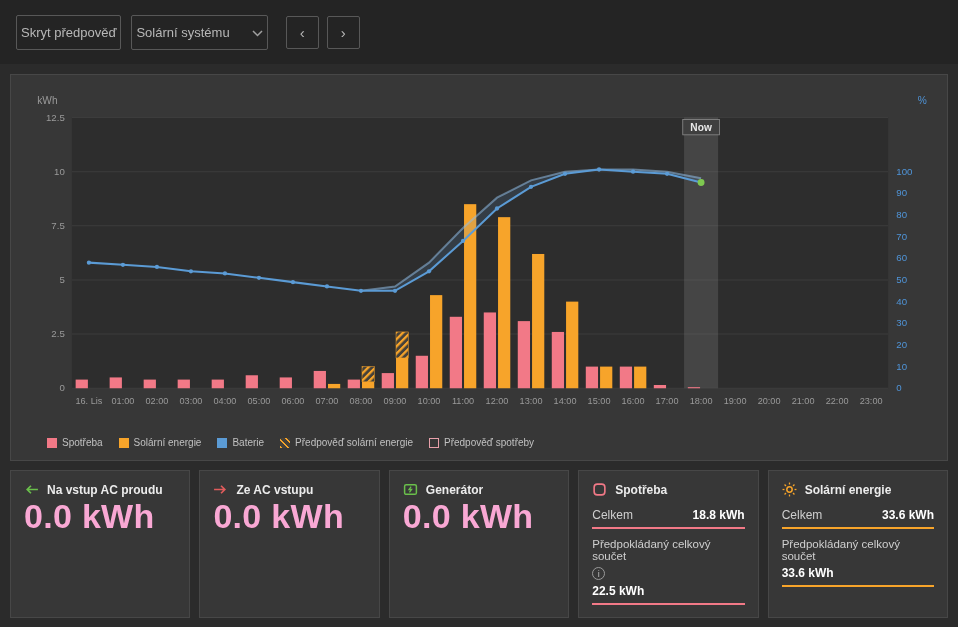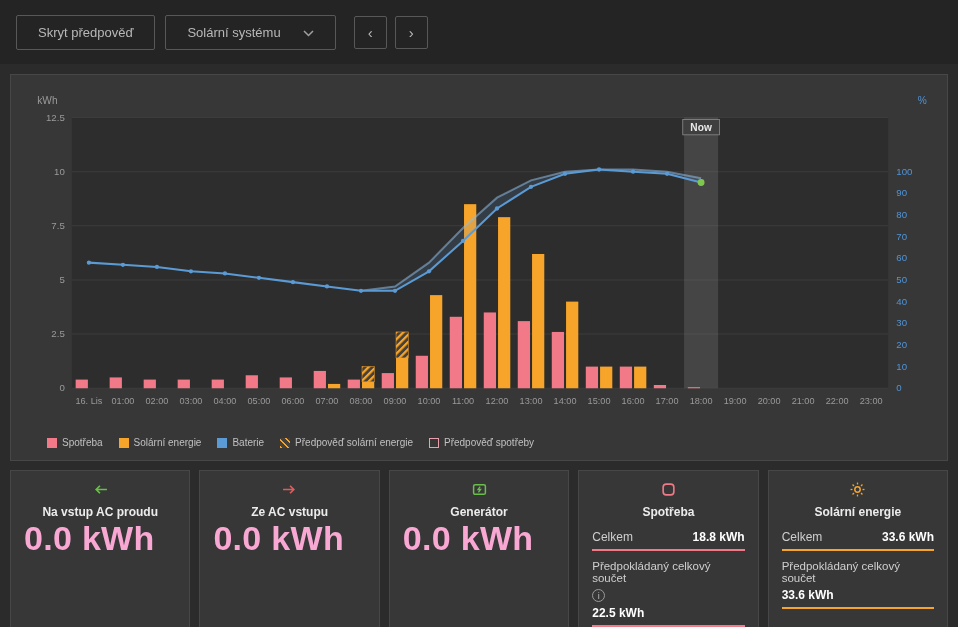--- a/index.html
+++ b/index.html
@@ -13,38 +13,38 @@
   
   .topbar {
     height:64px; background:#242424;
     display:flex; align-items:center; justify-content:space-between;
     padding:0 16px;
   }
   .topbar h1 { margin:0; font-size:21px; font-weight:400; color:#f2f2f2; letter-spacing:.2px; }
   .controls { display:flex; align-items:center; gap:10px; }
   .btn {
     background:transparent; border:1px solid #585858; color:#b8b8b8;
-    font-size:13px; padding:9px 21px; border-radius:2px; cursor:pointer;
+    font-size:13px; padding:9px 4px; border-radius:2px; cursor:pointer;
     font-family:"Liberation Sans", sans-serif; display:flex; align-items:center; gap:22px;
   }
   .btn.nav { padding:9px 13px; font-size:15px; line-height:13px; }
   .nav-group { display:flex; gap:8px; margin-left:8px; }
   
   .main { padding:10px; }
   .panel {
     background:#373737; border:1px solid #474747; padding:12px 10px 4px;
   }
   #chart svg { display:block; width:100%; height:auto; }
   .legend { display:flex; flex-wrap:wrap; gap:16px; align-items:center; padding:6px 26px 8px; font-size:10px; color:#c0c0c0; }
   .legend .item { display:flex; align-items:center; gap:5px; cursor:pointer; }
   .legend .sw { width:10px; height:10px; display:inline-block; }
   
   .cards { display:flex; gap:9px; margin-top:9px; }
   .card { background:#373737; border:1px solid #474747; flex:1; padding:11px 13px 12px; }
-  .card-head { display:flex; align-items:center; gap:8px; font-size:12px; font-weight:bold; color:#ececec;flex-direction:column; }
+  .card-head { display:flex; align-items:center; gap:8px; font-size:12px; font-weight:bold; color:#ececec; }
   .card-head .cicon { width:15px; height:15px; display:inline-flex; align-items:center; justify-content:center; }
   .bigval { font-size:34px; font-weight:bold; color:#f9a8d4; margin-top:0; letter-spacing:.3px; }
   .krow { display:flex; justify-content:space-between; align-items:baseline; font-size:12px; color:#cfcfcf; margin-top:11px; }
   .krow b { color:#fff; font-size:12px; }
   .fc-label { font-size:11.5px; color:#cfcfcf; margin-top:9px; display:flex; align-items:center; gap:5px; flex-wrap:wrap; }
   .fc-val { font-size:12px; font-weight:bold; color:#fff; margin-top:4px; }
   .u { height:2px; margin-top:5px; }
   .u.pink { background:#f27987; }
   .u.orange { background:#f7a42a; }
   .info-i {

